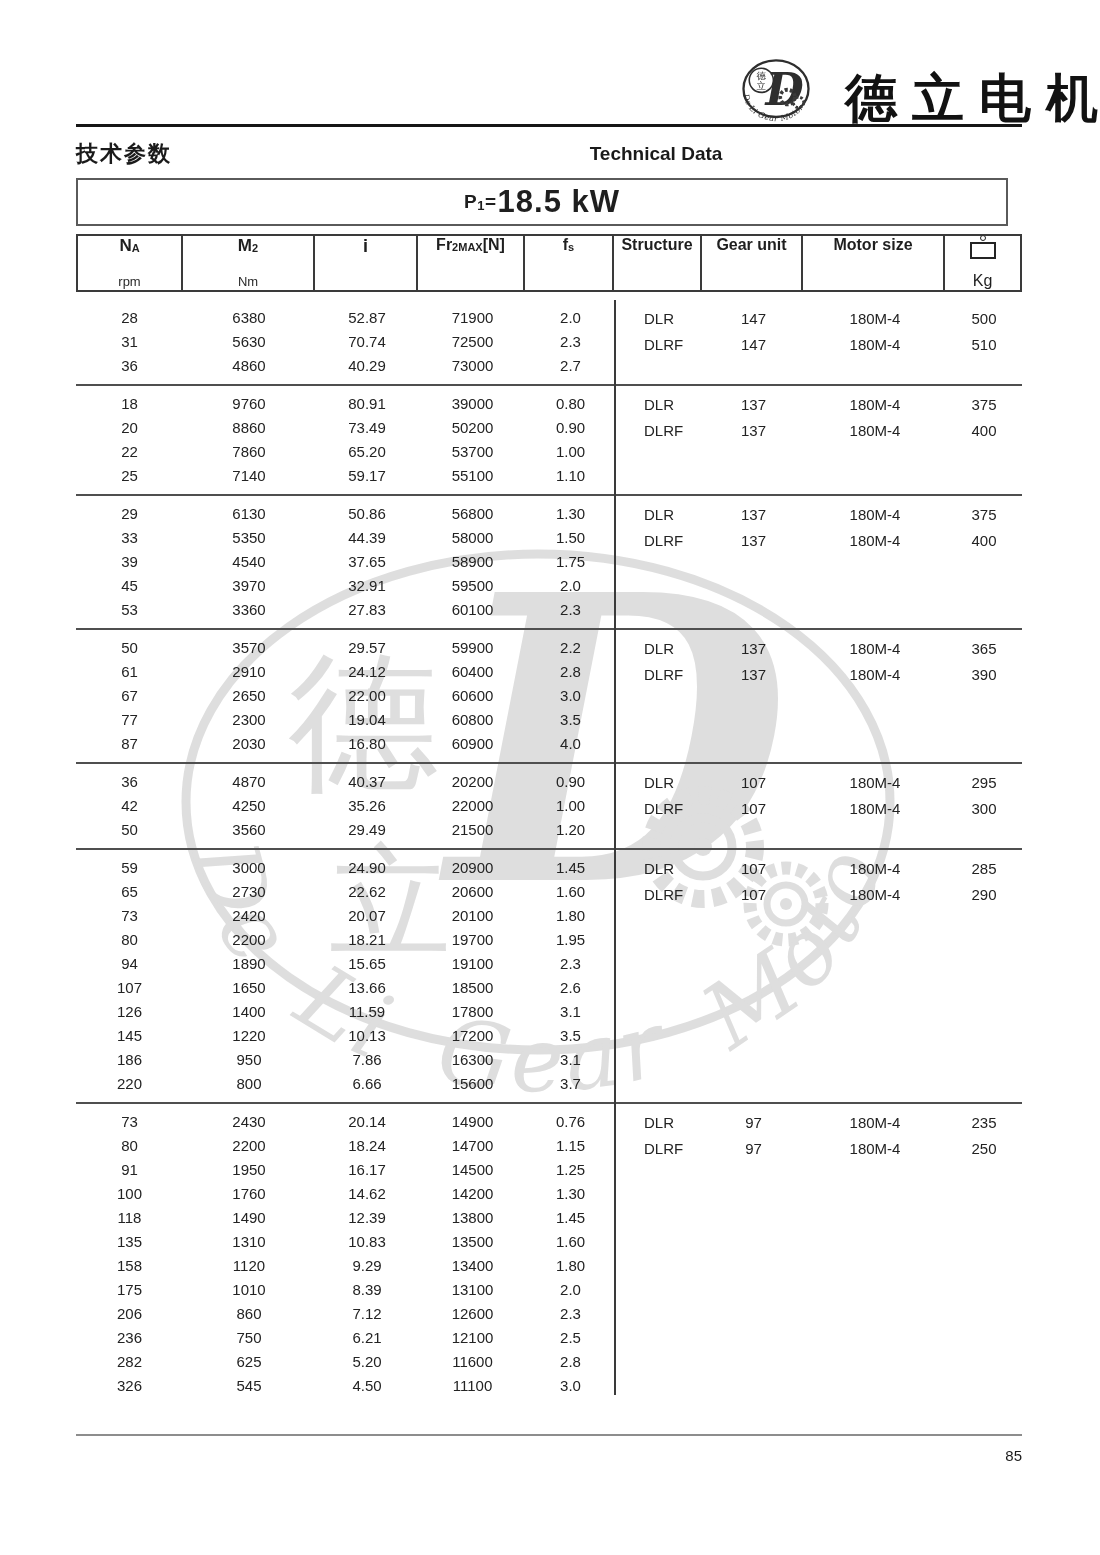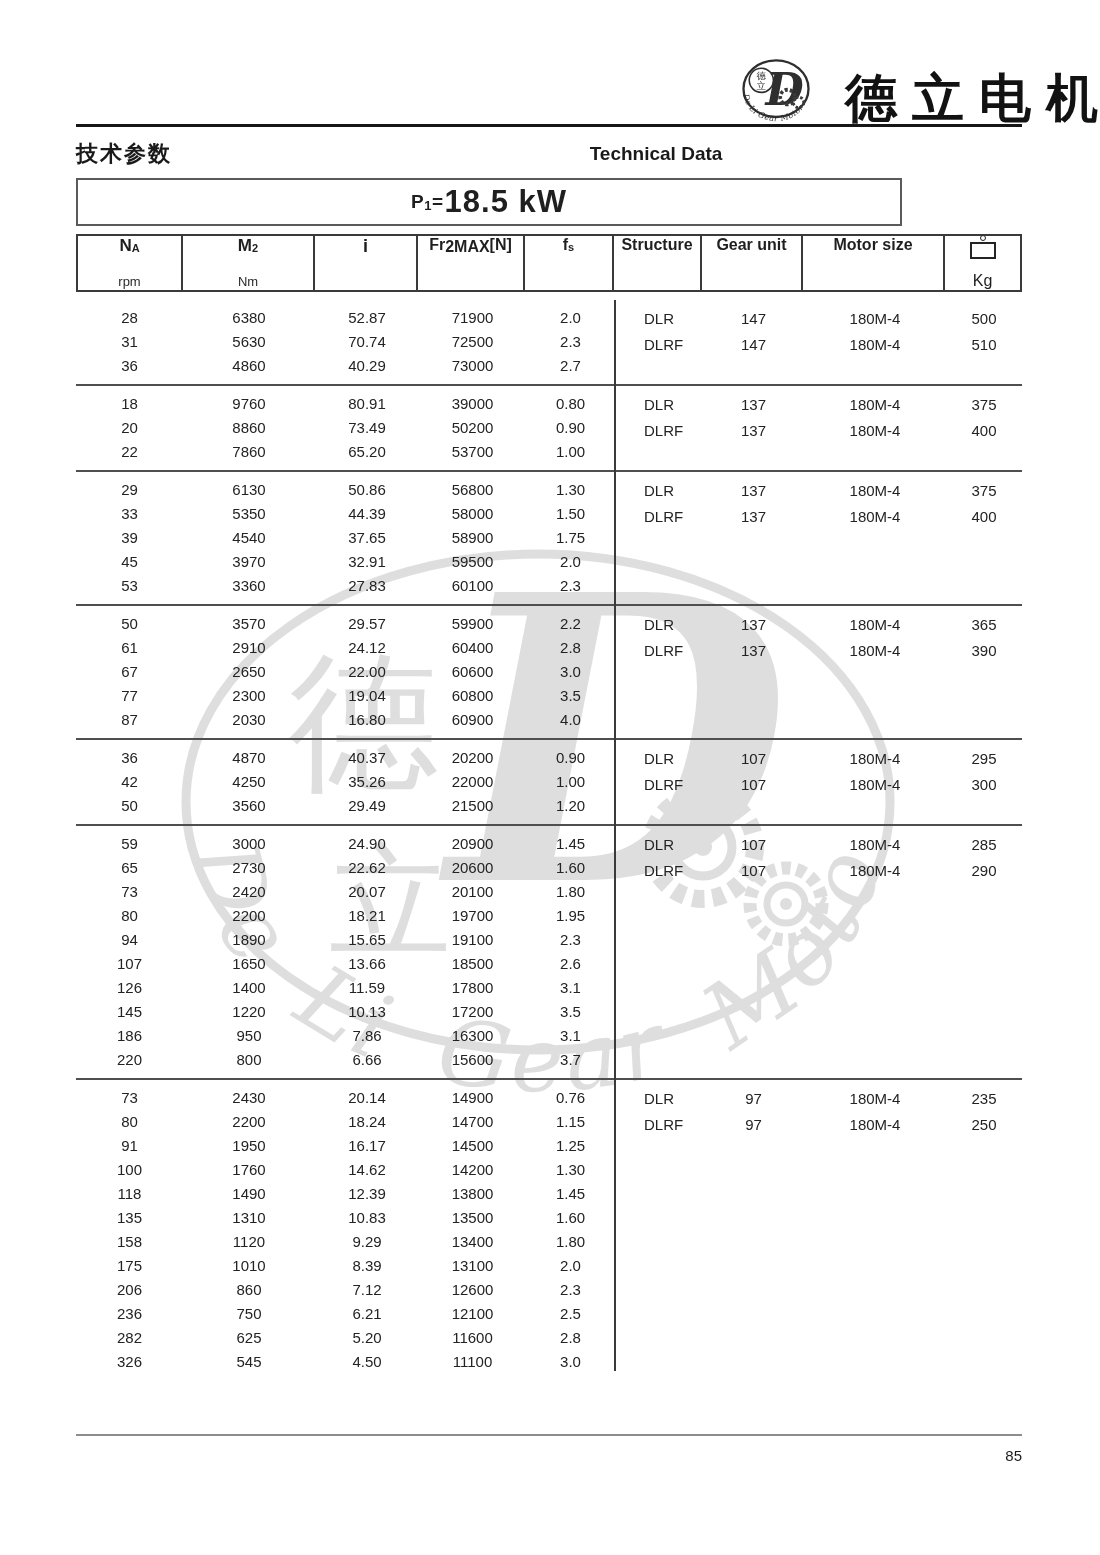--- a/index.html
+++ b/index.html
@@ -21,21 +21,21 @@
   .t-cn {
     position:absolute; left:76px; top:139px; z-index:2;
     font-family:"DejaVu Sans", sans-serif; font-weight:bold; font-size:22px; letter-spacing:2px; color:#1a1a1a;
   }
   .t-en {
     position:absolute; left:656px; top:143px; transform:translateX(-50%); z-index:2;
     font-weight:bold; font-size:19px; color:#1a1a1a;
   }
   
   .p1-box {
-    position:absolute; left:76px; top:178px; width:826px; height:48px; z-index:2;
+    position:absolute; left:76px; top:178px; width:932px; height:48px; z-index:2;
     border:2px solid #5a5a5a; display:flex; align-items:center; justify-content:center; background:transparent;
   }
   .p1-small { font-weight:bold; font-size:19px; letter-spacing:0.5px; }
   .p1-small sub { font-size:13px; vertical-align:-0.12em; }
   .p1-big { font-weight:bold; font-size:31px; letter-spacing:1px; margin-left:1px; }
   
   .thead {
     position:absolute; left:76px; top:234px; width:946px; height:58px; z-index:2;
     display:grid; grid-template-columns:105px 132px 103px 107px 89px 88px 101px 142px 1fr;
     border:2px solid #3a3a3a; background:transparent;
@@ -128,21 +128,21 @@
       <div class="th-unit">rpm</div>
     </div>
     <div class="th">
       <div class="th-main"><span>M</span><sub>2</sub></div>
       <div class="th-unit">Nm</div>
     </div>
     <div class="th">
       <div class="th-main" style="font-size:18px;">i</div>
     </div>
     <div class="th">
-      <div class="th-main" style="font-size:16px;"><span>Fr</span><sub style="font-size:16px;">2MAX</sub><span>[N]</span></div>
+      <div class="th-main" style="font-size:16px;"><span>Fr</span><sub style="font-size:11px;">2MAX</sub><span>[N]</span></div>
     </div>
     <div class="th">
       <div class="th-main" style="font-size:16px;"><span>f</span><sub>s</sub></div>
     </div>
     <div class="th">
       <div class="th-word">Structure</div>
     </div>
     <div class="th">
       <div class="th-word">Gear unit</div>
     </div>
@@ -214,20 +214,27 @@
               <div class="cell">50200</div>
               <div class="cell">0.90</div>
             </div>
             <div class="lrow">
               <div class="cell">22</div>
               <div class="cell">7860</div>
               <div class="cell">65.20</div>
               <div class="cell">53700</div>
               <div class="cell">1.00</div>
             </div>
+            <div class="lrow">
+              <div class="cell">25</div>
+              <div class="cell">7140</div>
+              <div class="cell">59.17</div>
+              <div class="cell">55100</div>
+              <div class="cell">1.10</div>
+            </div>
           </div>
           <div class="block-right">
             <div class="grow">
               <div class="gcell g0">DLR</div>
               <div class="gcell g1">137</div>
               <div class="gcell g2">180M-4</div>
               <div class="gcell g3">375</div>
             </div>
             <div class="grow">
               <div class="gcell g0">DLRF</div>

